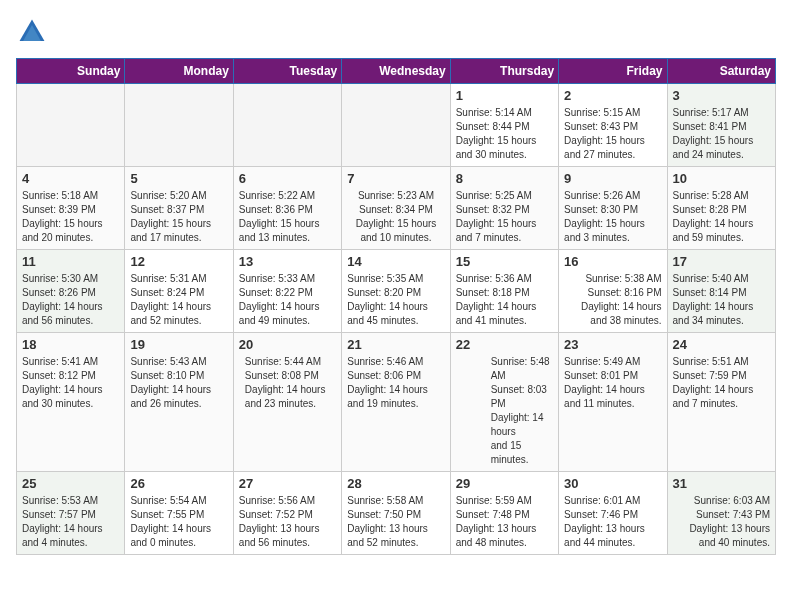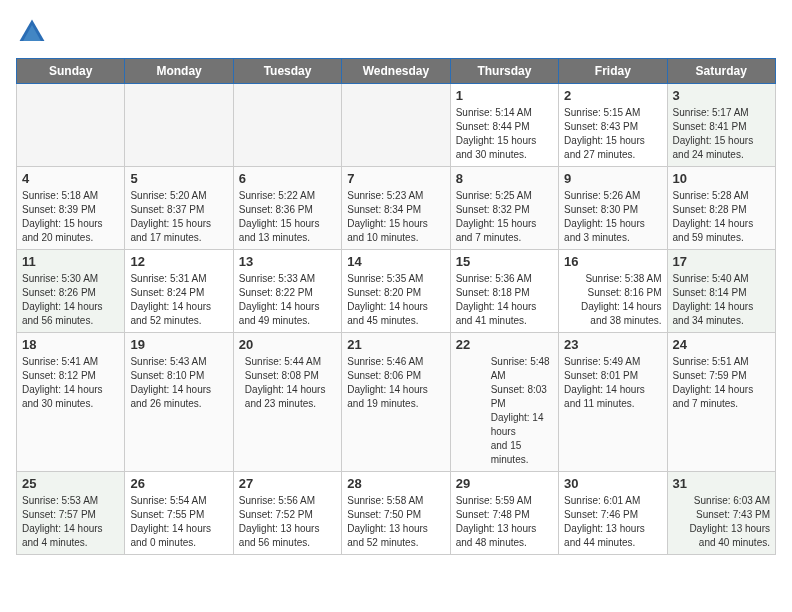--- a/index.html
+++ b/index.html
@@ -51,26 +51,26 @@
     .location-subtitle {
       font-size: 15px;
       color: #555;
     }
     table {
       width: 100%;
       border-collapse: collapse;
       table-layout: fixed;
     }
     th {
-      background: #737373;
+      background: #701a75;
       color: #fff;
       font-size: 12px;
       font-weight: bold;
       padding: 5px 4px;
-      text-align: center;
+      text-align: right;
       border: 1px solid #2a6db5;
     }
     td {
       border: 1px solid #ccc;
       vertical-align: top;
       padding: 4px 5px;
       font-size: 10.5px;
       color: #333;
       height: 82px;
       background: #fff;
@@ -173,21 +173,21 @@
         </td>
         <td>
           <div class="day-number">6</div>
           <div class="day-info" style="white-space: pre-line;">Sunrise: 5:22 AM
 Sunset: 8:36 PM
 Daylight: 15 hours
 and 13 minutes.</div>
         </td>
         <td>
           <div class="day-number">7</div>
-          <div class="day-info" style="white-space: pre-line;">Sunrise: 5:23 AM
+          <div class="day-info" style="white-space: pre-line; text-align: center;">Sunrise: 5:23 AM
 Sunset: 8:34 PM
 Daylight: 15 hours
 and 10 minutes.</div>
         </td>
         <td>
           <div class="day-number">8</div>
           <div class="day-info" style="white-space: pre-line;">Sunrise: 5:25 AM
 Sunset: 8:32 PM
 Daylight: 15 hours
 and 7 minutes.</div>

